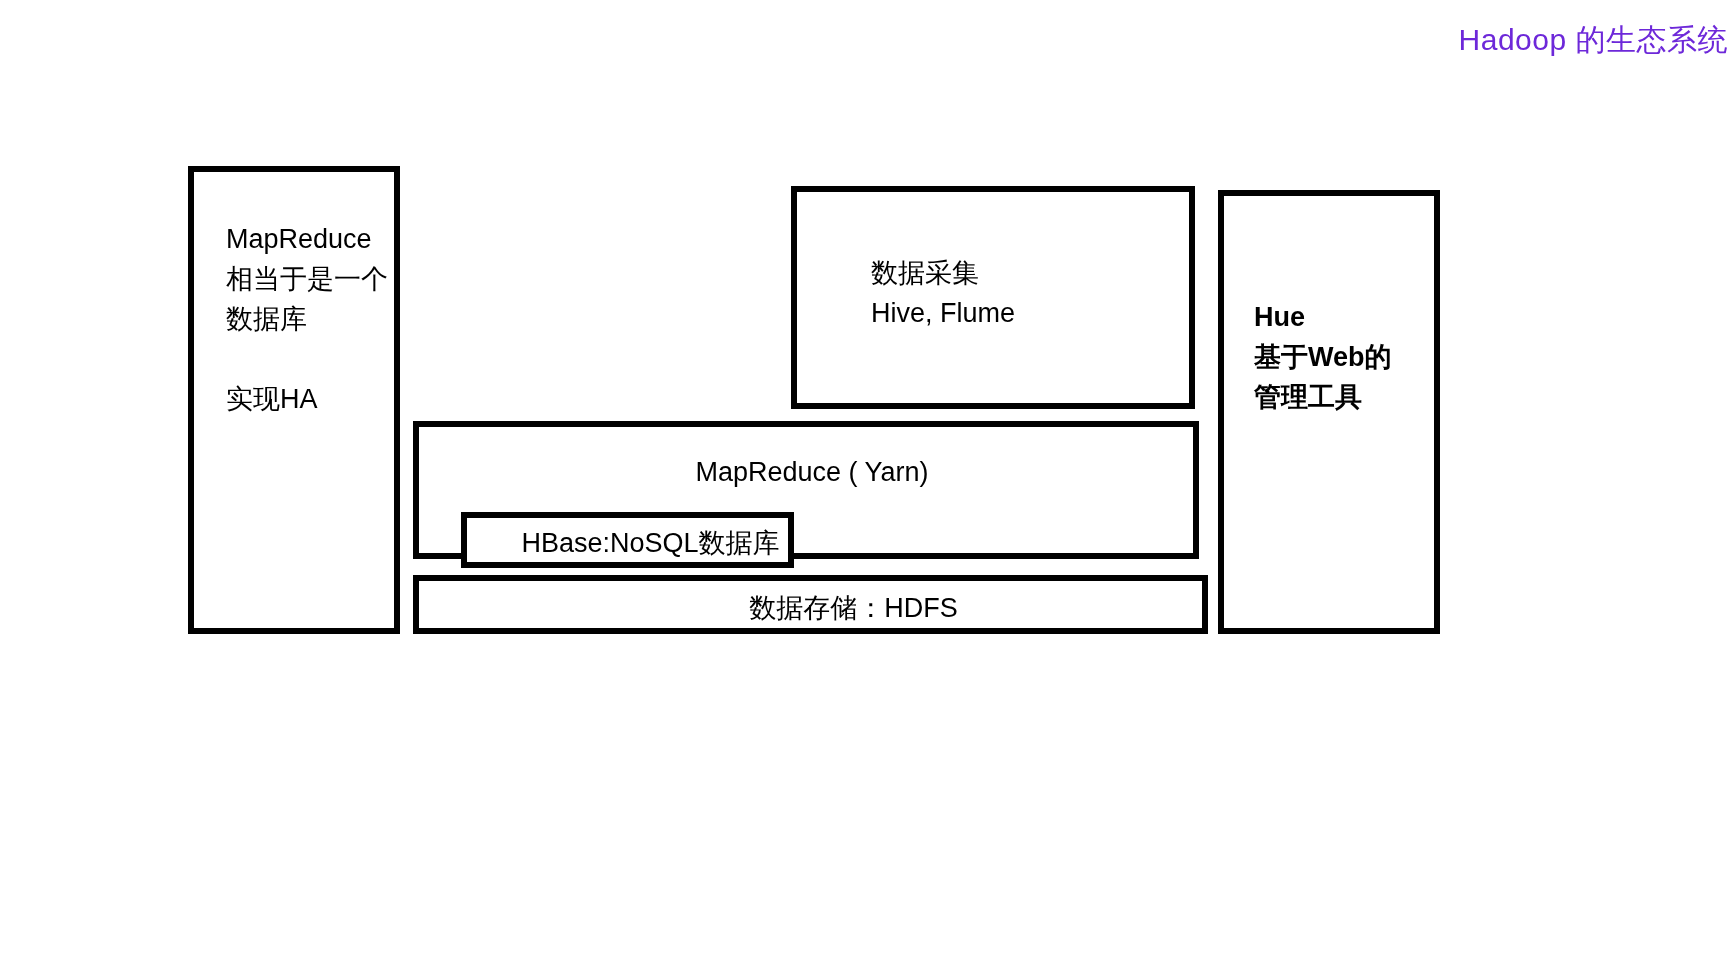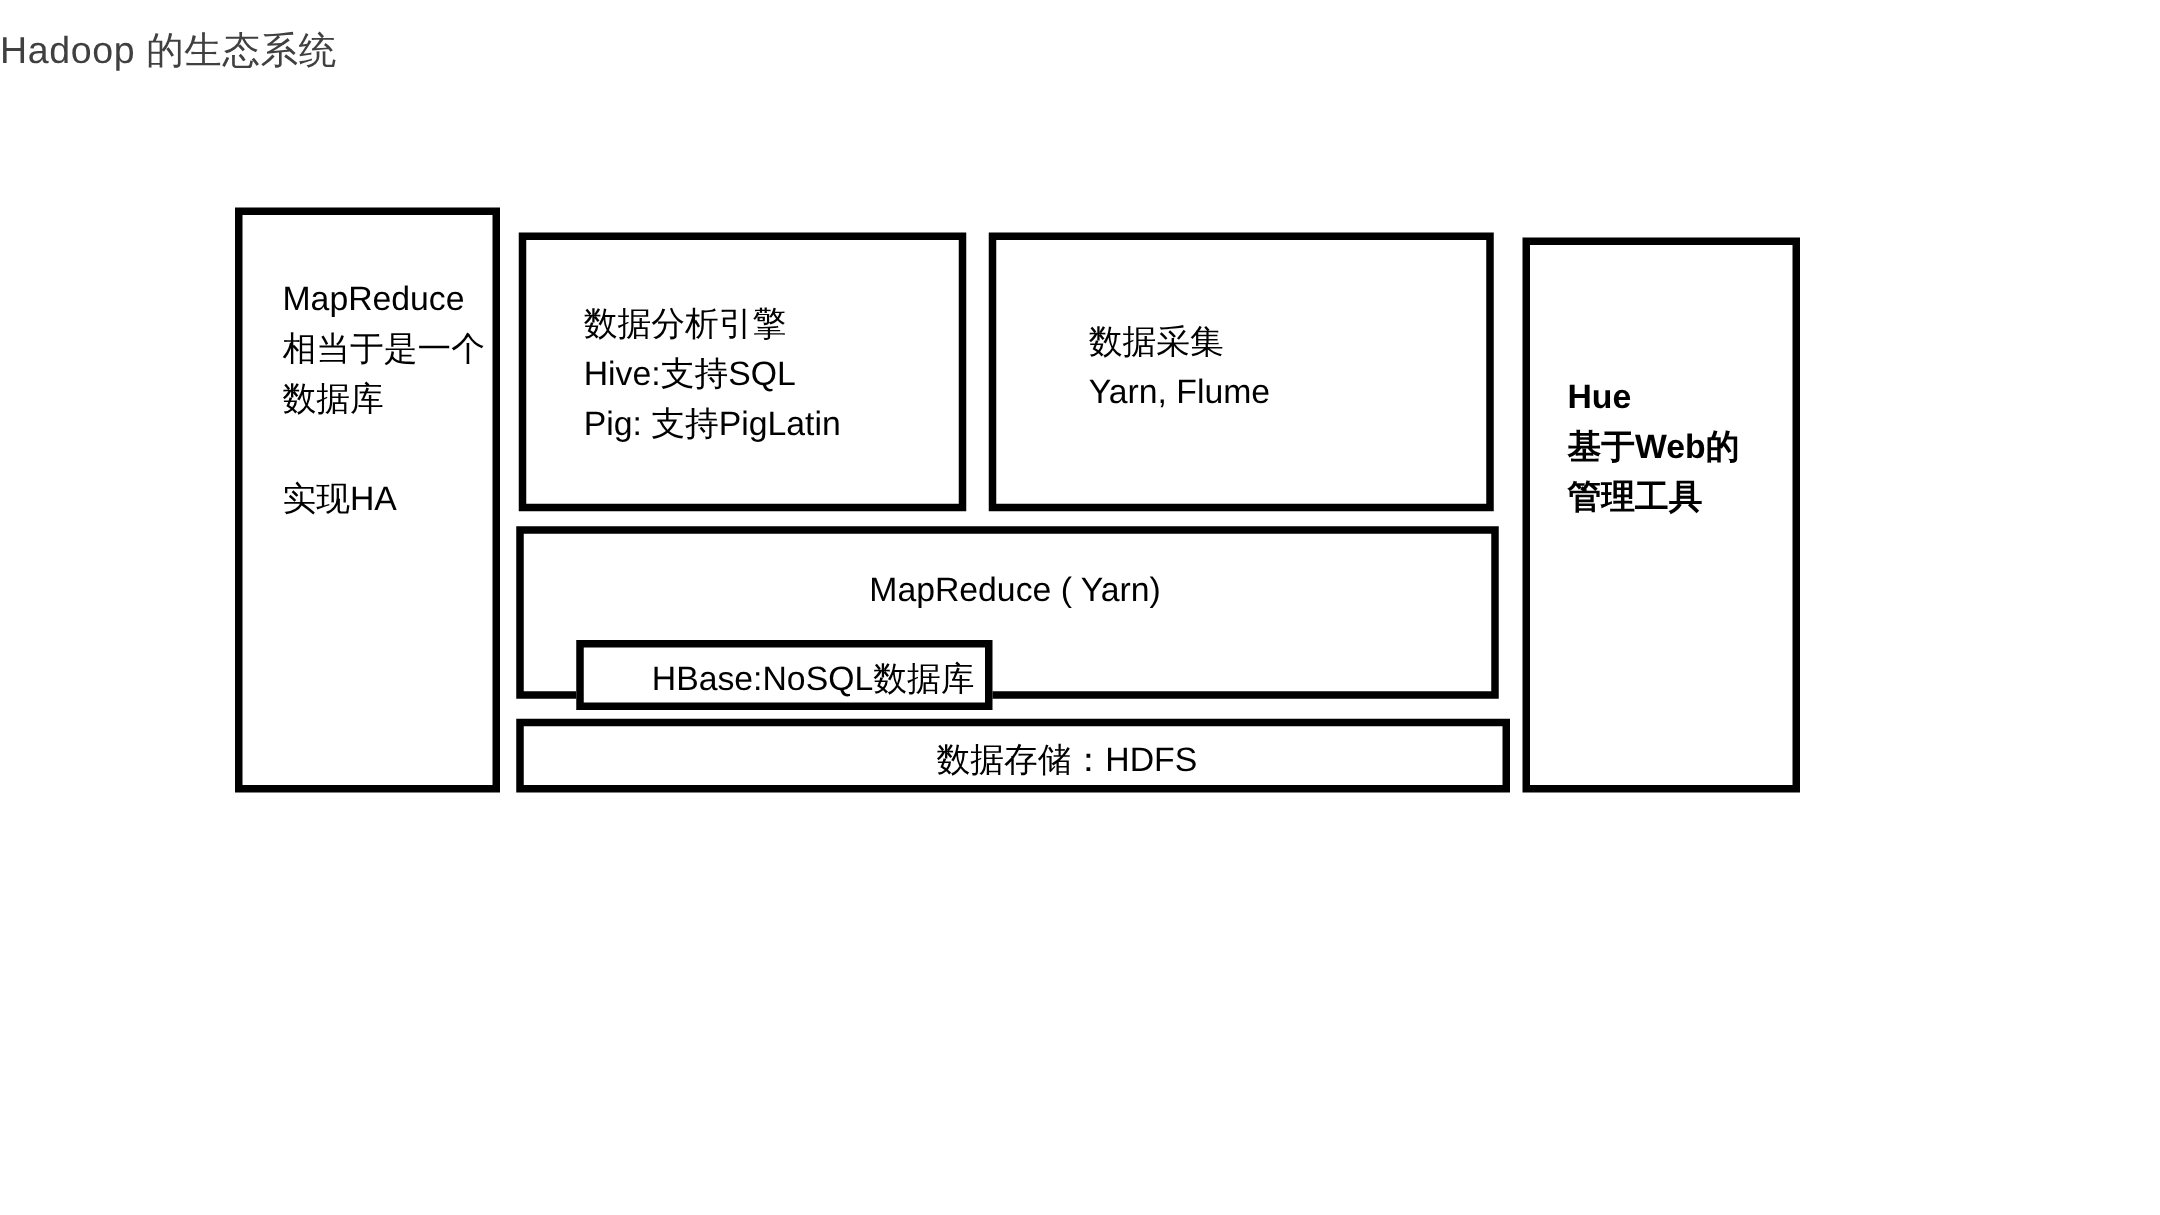--- a/index.html
+++ b/index.html
@@ -17,24 +17,24 @@
   #canvas {
     position: relative;
     width: 1728px;
     height: 972px;
   }
   .title {
     position: absolute;
     left: 0;
     top: 20px;
     width: 1728px;
-    text-align: left;
+    text-align: right;
     font-size: 30px;
     letter-spacing: 0.5px;
-    color: #404040;
+    color: #6d28d9;
   }
   .box {
     position: absolute;
     background: #ffffff;
     border: 6px solid #000000;
     box-sizing: border-box;
   }
   .box-text {
     font-size: 27px;
     line-height: 1.48;
@@ -154,29 +154,24 @@
   <div class="title">Hadoop 的生态系统</div>
 
   <div class="box" id="zookeeper-box">
     <div class="box-text">MapReduce
 相当于是一个
 数据库
 
 实现HA</div>
   </div>
 
-  <div class="box" id="analysis-box">
-    <div class="box-text">数据分析引擎
-Hive:支持SQL
-Pig: 支持PigLatin</div>
-  </div>
 
   <div class="box" id="collection-box">
     <div class="box-text">数据采集
-Yarn, Flume</div>
+Hive, Flume</div>
   </div>
 
   <div class="box" id="hue-box">
     <div class="box-text">Hue
 基于Web的
 管理工具</div>
   </div>
 
   <div class="box" id="mapreduce-box">
     <div class="box-text">MapReduce ( Yarn)</div>

